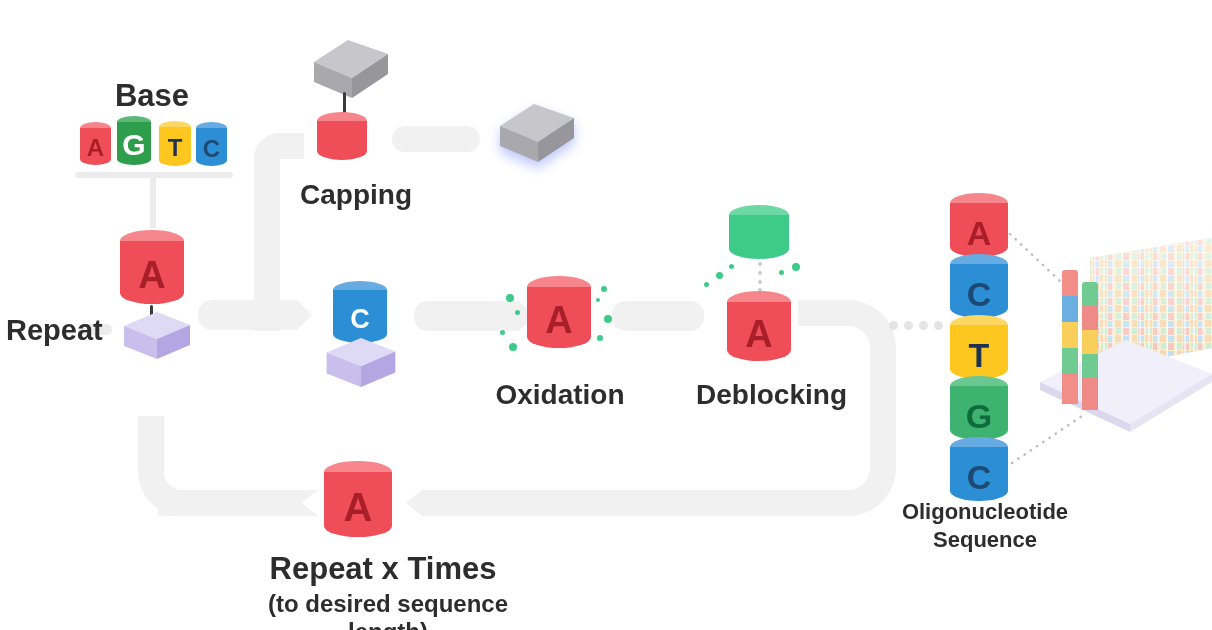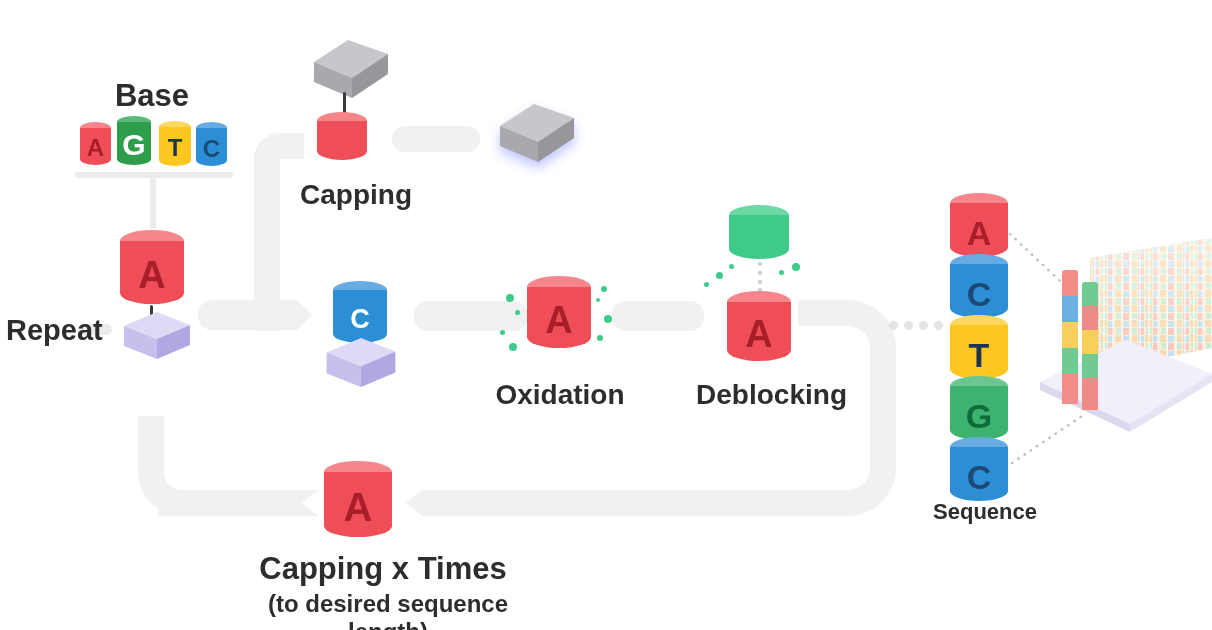--- a/index.html
+++ b/index.html
@@ -166,21 +166,21 @@
       <div class="body"></div>
       <span class="letter">A</span>
   </div>
   <div class="label" style="left:687px;top:379px;width:160px;font-size:28px;text-align:right;">Deblocking</div>
 
   <div class="cyl c-red" style="left:324px;top:461px;width:68px;height:76px;--ry:11px;font-size:40px;">
     <div class="top"></div>
       <div class="body"></div>
       <span class="letter">A</span>
   </div>
-  <div class="label" style="left:238px;top:551px;width:290px;font-size:31px;">Capping x Times</div>
+  <div class="label" style="left:238px;top:551px;width:290px;font-size:31px;">Repeat x Times</div>
   <div class="label" style="left:238px;top:590px;width:300px;font-size:24px;font-weight:bold;">(to desired sequence length)</div>
 
   <div class="cyl c-red" style="left:950px;top:193px;width:58px;height:64px;--ry:10px;font-size:34px;">
     <div class="top"></div>
       <div class="body"></div>
       <span class="letter">A</span>
   </div>
   <div class="cyl c-blue" style="left:950px;top:254px;width:58px;height:64px;--ry:10px;font-size:34px;">
     <div class="top"></div>
       <div class="body"></div>
@@ -195,20 +195,21 @@
     <div class="top"></div>
       <div class="body"></div>
       <span class="letter">G</span>
   </div>
   <div class="cyl c-blue" style="left:950px;top:437px;width:58px;height:64px;--ry:10px;font-size:34px;">
     <div class="top"></div>
       <div class="body"></div>
       <span class="letter">C</span>
   </div>
   <div class="label" style="left:885px;top:498px;width:200px;font-size:22px;line-height:1.25;">
+    <div>Oligonucleotide</div>
     <div>Sequence</div>
   </div>
 
   <svg style="position:absolute;left:998px;top:220px;" width="110" height="255" viewBox="0 0 110 255">
     <line x1="12" y1="14" x2="78" y2="76" stroke="#bcbcc6" stroke-width="2.4" stroke-dasharray="0.5 7" stroke-linecap="round"></line>
     <line x1="14" y1="243" x2="84" y2="196" stroke="#bcbcc6" stroke-width="2.4" stroke-dasharray="0.5 7" stroke-linecap="round"></line>
   </svg>
 
   <svg style="position:absolute;left:1040px;top:230px;" width="172" height="205" viewBox="0 0 172 205">
     <defs>

